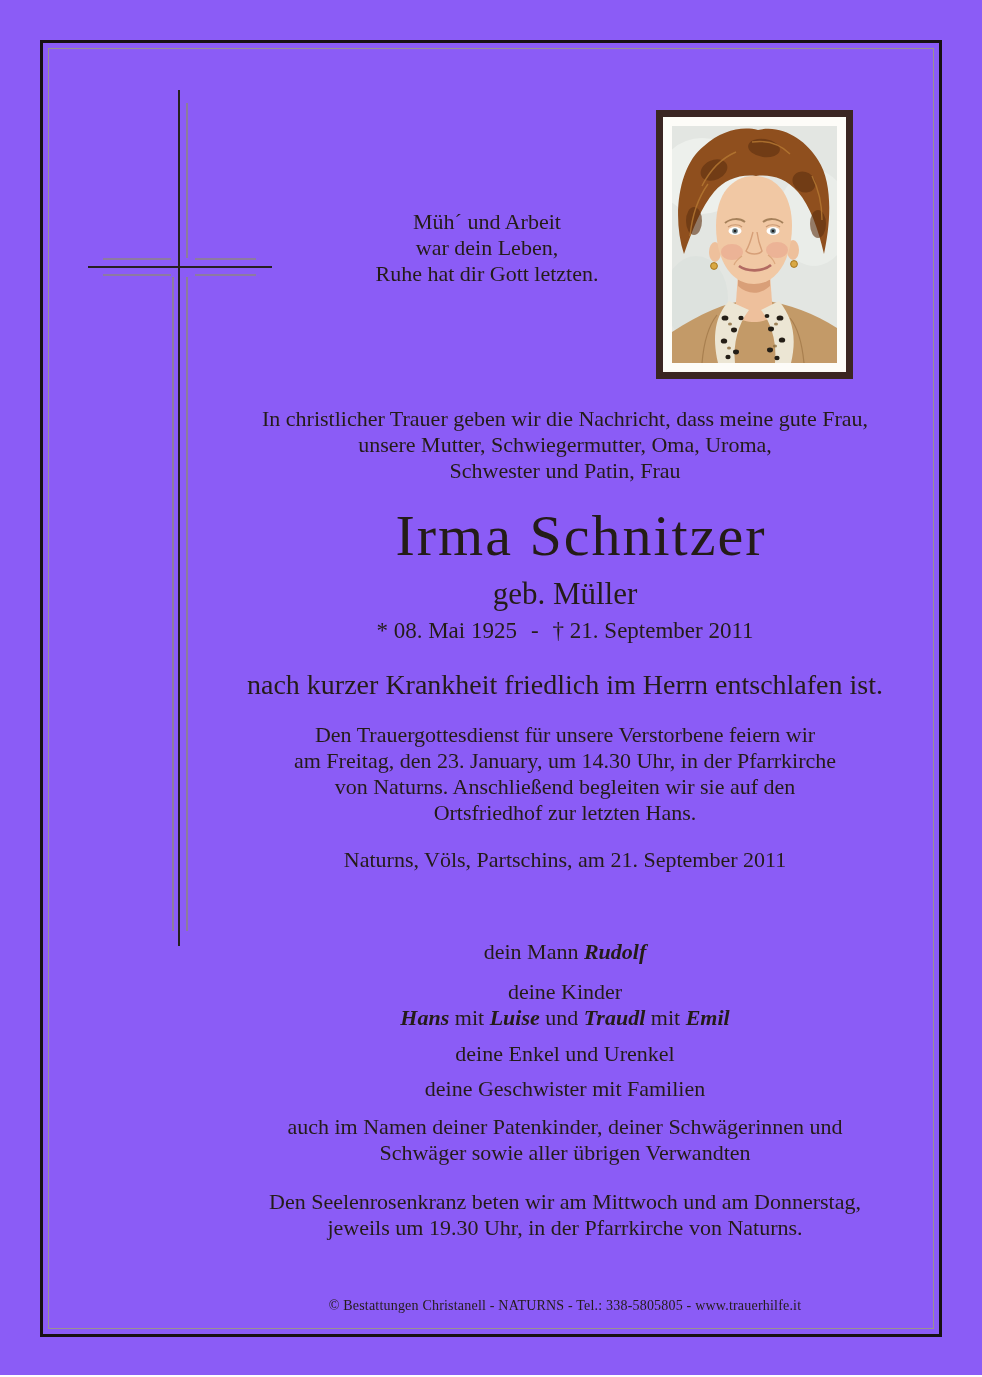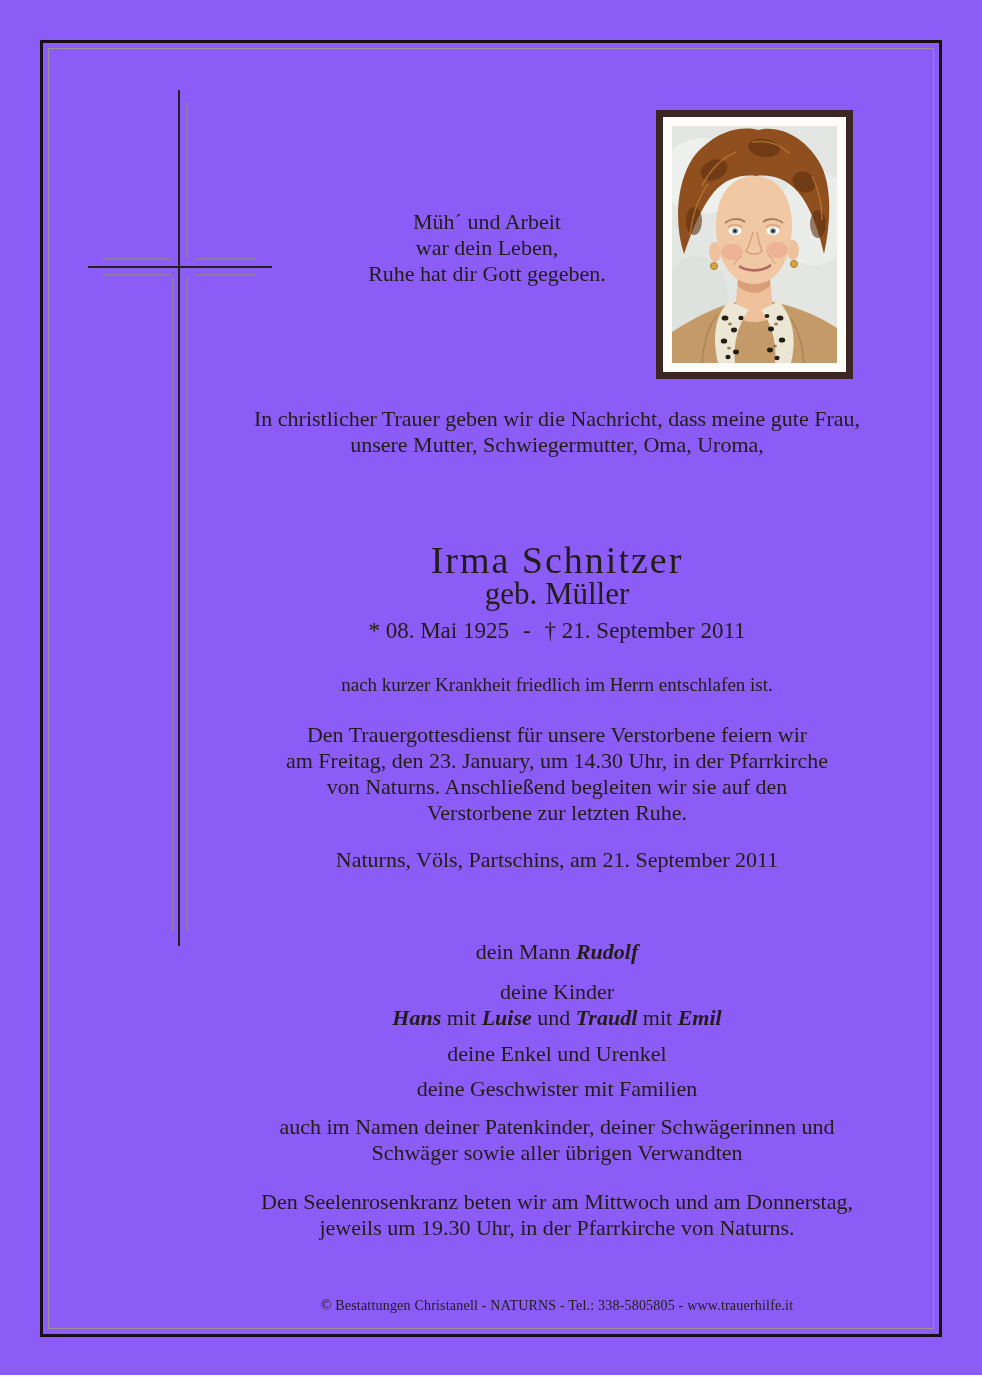--- a/index.html
+++ b/index.html
@@ -18,27 +18,27 @@
   .cross{position:absolute;left:60px;top:80px;width:230px;height:880px;}
   .photo-frame{
     position:absolute;left:656px;top:110px;width:197px;height:269px;box-sizing:border-box;
     border:7px solid #3b2622;background:#fdfcf8;padding:9px;
   }
   .photo-frame svg{display:block;width:165px;height:237px;}
   .verse{
     position:absolute;left:287px;top:209px;width:400px;text-align:center;
     font-size:22px;line-height:26px;
   }
-  .col{position:absolute;left:172px;width:770px;text-align:center;}
+  .col{position:absolute;left:172px;width:770px;text-align:center;padding-left:8px;}
   .announcement{top:406px;font-size:22px;line-height:26px;}
-  .name{top:529px;font-size:38px;line-height:62px;letter-spacing:2px;font-weight:normal;}
+  .name{top:505px;font-size:58px;line-height:62px;letter-spacing:2px;font-weight:normal;margin-left:16px;}
   .maiden{top:576px;font-size:31px;line-height:36px;}
   .dates{top:616px;font-size:23px;line-height:30px;}
   .dates .sep{display:inline-block;margin:0 14px;}
-  .passing{top:672px;font-size:19px;line-height:26px;}
+  .passing{top:672px;font-size:28px;line-height:26px;}
   .service{top:722px;font-size:22px;line-height:26px;}
   .dateline{top:847px;font-size:22px;line-height:26px;}
   .inliebe{top:896px;font-size:22px;line-height:26px;font-weight:bold;}
   .husband{top:939px;font-size:22px;line-height:26px;}
   .children{top:979px;font-size:22px;line-height:26px;}
   .enkel{top:1041px;font-size:22px;line-height:26px;}
   .geschwister{top:1076px;font-size:22px;line-height:26px;font-family:Liberation Serif, serif;}
   .relatives{top:1114px;font-size:22px;line-height:26px;}
   .rosary{top:1189px;font-size:22px;line-height:26px;}
   .footer{top:1297px;font-size:14px;line-height:18px;letter-spacing:0.2px;}
@@ -142,41 +142,42 @@
       </g>
 
       <circle cx="42" cy="140" r="3.4" fill="#d9a843" stroke="#a87820" stroke-width="1"></circle>
       <circle cx="122" cy="138" r="3.4" fill="#d9a843" stroke="#a87820" stroke-width="1"></circle>
     </svg>
   </div>
 
   <div class="verse">
     <div>Müh´ und Arbeit</div>
     <div>war dein Leben,</div>
-    <div>Ruhe hat dir Gott gegeben.</div>
+    <div>Ruhe hat dir Gott letzten.</div>
   </div>
 
   <div class="col announcement">
     <div>In christlicher Trauer geben wir die Nachricht, dass meine gute Frau,</div>
     <div>unsere Mutter, Schwiegermutter, Oma, Uroma,</div>
+    <div>Schwester und Patin, Frau</div>
   </div>
 
   <div class="col name">Irma Schnitzer</div>
   <div class="col maiden">geb. Müller</div>
   <div class="col dates">
     <span>* 08. Mai 1925</span><span class="sep">-</span><span>† 21. September 2011</span>
   </div>
 
   <div class="col passing">nach kurzer Krankheit friedlich im Herrn entschlafen ist.</div>
 
   <div class="col service">
     <div>Den Trauergottesdienst für unsere Verstorbene feiern wir</div>
     <div>am Freitag, den 23. January, um 14.30 Uhr, in der Pfarrkirche</div>
     <div>von Naturns. Anschließend begleiten wir sie auf den</div>
-    <div>Verstorbene zur letzten Ruhe.</div>
+    <div>Ortsfriedhof zur letzten Hans.</div>
   </div>
 
   <div class="col dateline">Naturns, Völs, Partschins, am 21. September 2011</div>
 
 
   <div class="col husband">
     <span>dein Mann </span><span class="b">Rudolf</span>
   </div>
 
   <div class="col children">

